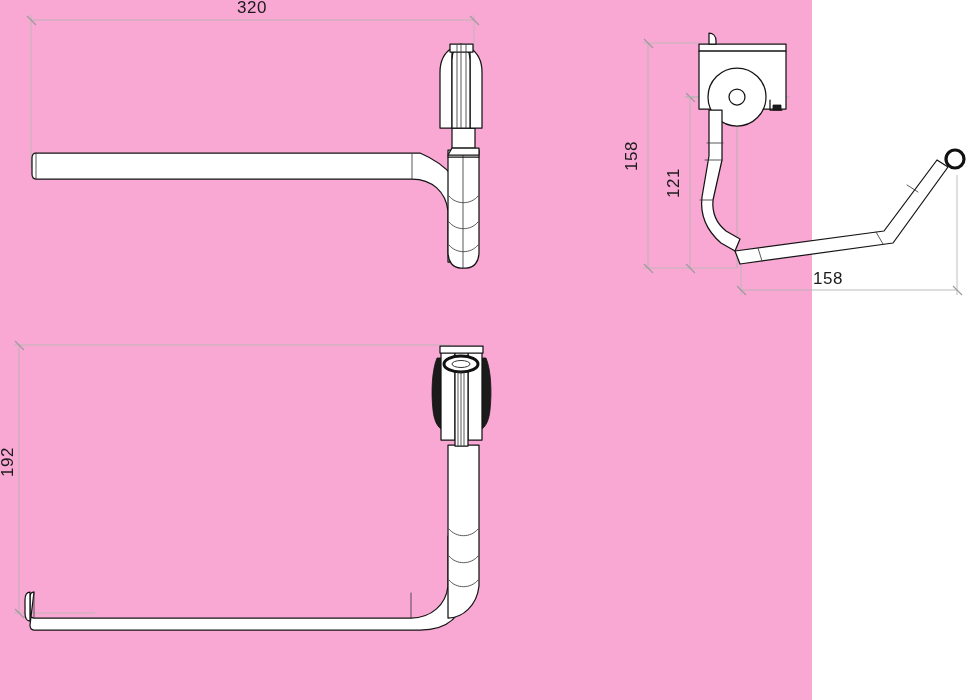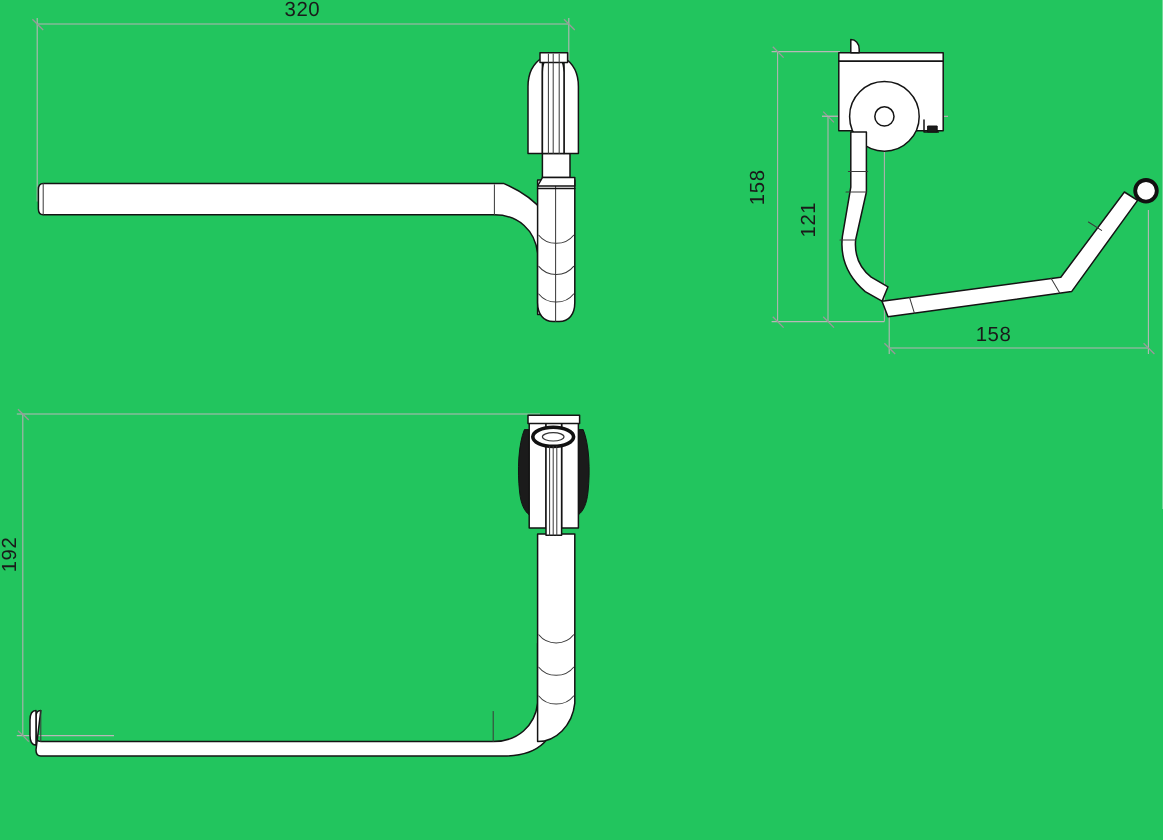--- a/index.html
+++ b/index.html
@@ -8,23 +8,23 @@
     background: #ffffff;
   }
   body {
     width: 969px;
     height: 700px;
     overflow: hidden;
     font-family: "Liberation Sans", sans-serif;
   }
   #drawing-root {
     position: relative;
-    width: 969px;
+    width: 812px;
     height: 700px;
-    background: #22c55e;
+    background: #f9a8d4;
   }
   svg.cad {
     position: absolute;
     top: 0;
     left: 0;
     width: 969px;
     height: 700px;
     display: block;
   }
   .dim-text {

